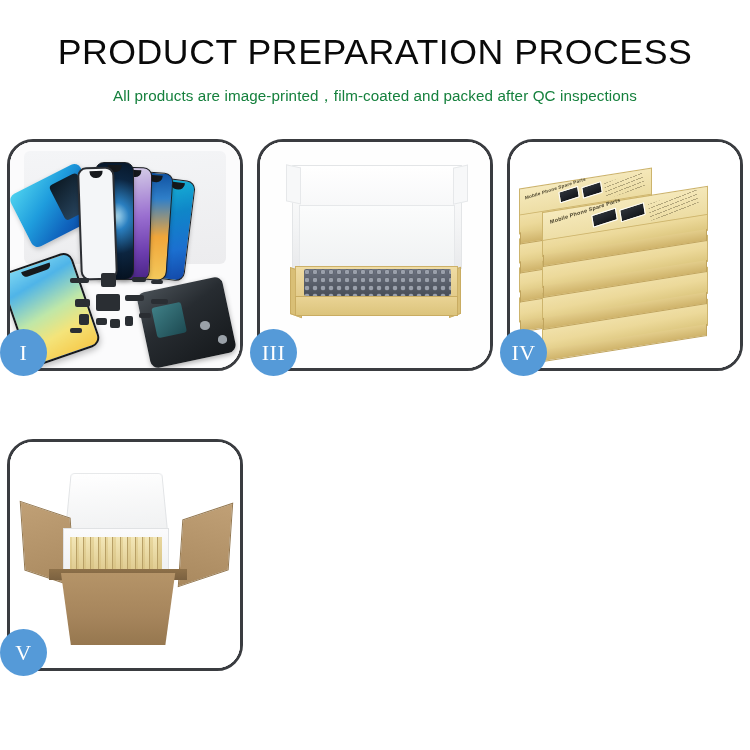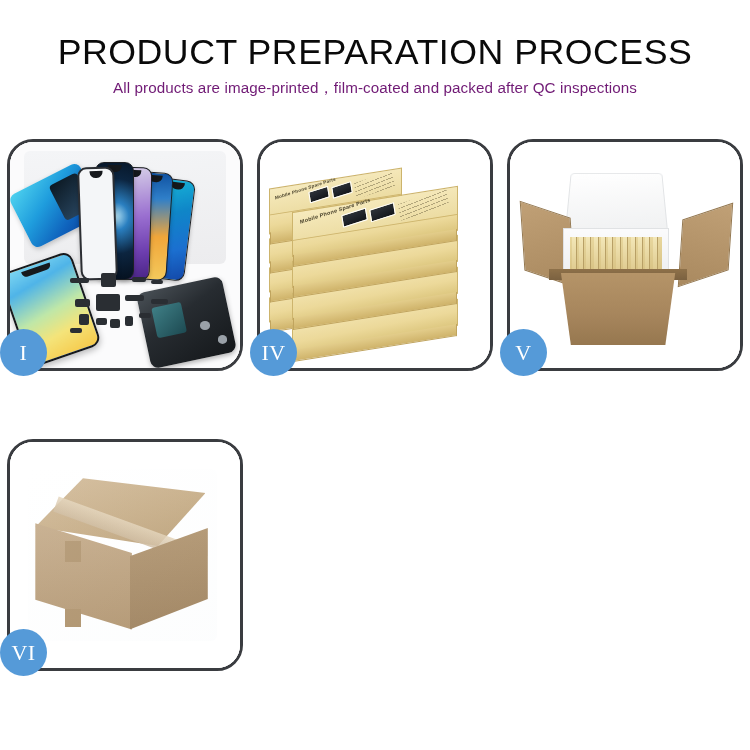--- a/index.html
+++ b/index.html
@@ -30,25 +30,25 @@
   .title {
     font-size: 35px;
     font-weight: 500;
     letter-spacing: 0.5px;
     color: #0a0a0a;
     line-height: 1.05;
     white-space: nowrap;
     transform: scaleX(1.02);
   }
   .subtitle {
-    margin-top: 7px;
+    margin-top: 15px;
     font-size: 15.2px;
     font-weight: 400;
     letter-spacing: 0.1px;
-    color: #701a75;
+    color: #15803d;
     white-space: nowrap;
   }
 
   
   .grid {
     position: absolute;
     top: 139px;
     left: 7px;
     width: 736px;
     display: grid;
@@ -475,20 +475,34 @@
             <i class="b13"></i>
             <i class="b14"></i>
           </div>
           <div class="screws"></div>
         </div>
       </div>
       <div class="badge">I</div>
     </div>
 
 
+    <div class="panel">
+      <div class="panel-inner">
+        <div class="scene-openbox">
+          <div class="ob-lid-back"></div>
+          <div class="ob-foam"></div>
+          <div class="ob-flap-l"></div>
+          <div class="ob-flap-r"></div>
+          <div class="ob-tray"></div>
+          <div class="ob-contents"></div>
+          <div class="ob-tray-front"></div>
+        </div>
+      </div>
+      <div class="badge">III</div>
+    </div>
 
     <div class="panel">
       <div class="panel-inner">
         <div class="scene-stack">
           <div class="sbox s-l4">
               <span class="side"></span>
             </div>
           <div class="sbox s-l3">
               <span class="side"></span>
             </div>
@@ -551,29 +565,15 @@
               <i style="left:82%"></i>
               <i style="left:90%"></i>
           </div>
           <div class="ct-rim"></div>
           <div class="ct-body"></div>
         </div>
       </div>
       <div class="badge">V</div>
     </div>
 
-    <div class="panel">
-      <div class="panel-inner">
-        <div class="scene-sealed">
-          <div class="sc-top"></div>
-          <div class="sc-tape"></div>
-          <div class="sc-left"></div>
-          <div class="sc-right"></div>
-          <div class="sc-tab1"></div>
-          <div class="sc-tab2"></div>
-          <div class="sc-wrap"></div>
-        </div>
-      </div>
-      <div class="badge">VI</div>
-    </div>
 
   </div>
 </div>
 
 </body></html>

